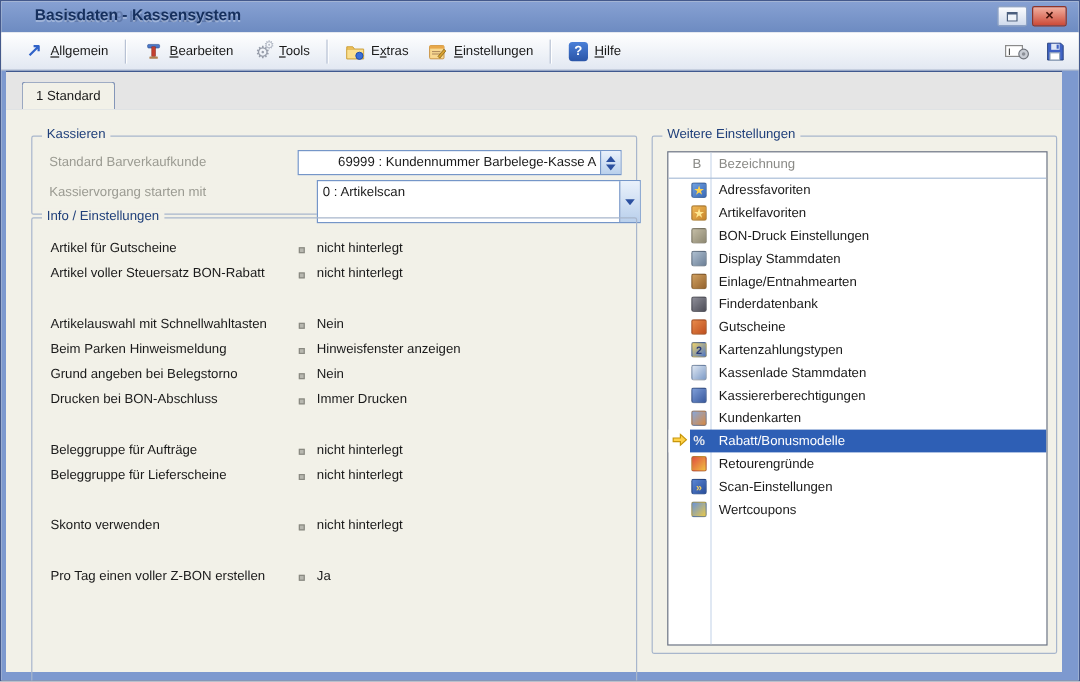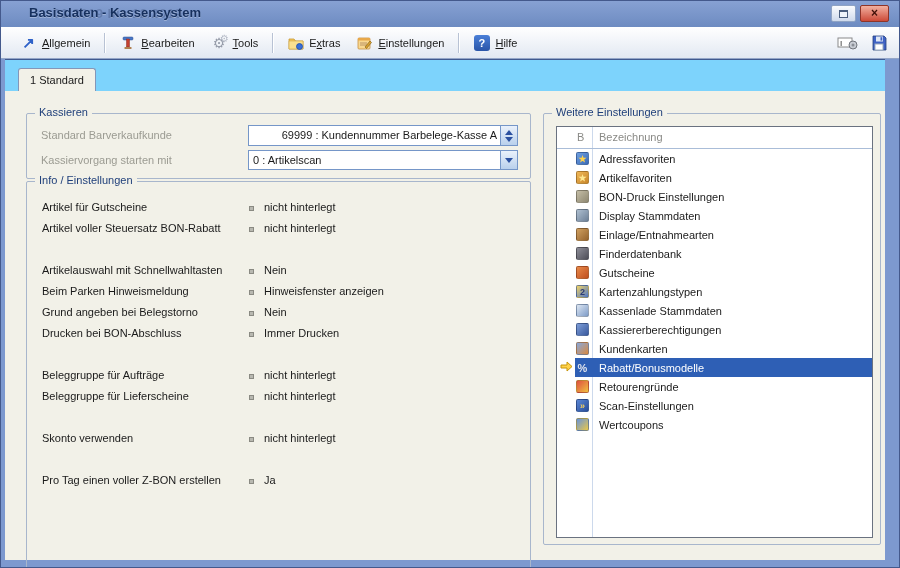--- a/index.html
+++ b/index.html
@@ -37,21 +37,21 @@
   .g-gears .g2{position:absolute;left:7px;top:-4px;font-size:10px;color:#b4bac6;}
   .g-help{display:inline-block;width:16px;height:16px;border-radius:3px;
     background:linear-gradient(#4a7fd8,#2a55a8);color:#fff;font-weight:bold;
     font-size:11px;line-height:16px;text-align:center;}
   .tbright{display:flex;gap:12px;align-items:center;}
   .tbicon{display:inline-flex;align-items:center;}
   
   .body{position:absolute;top:58px;left:0;right:0;bottom:0;background:#7d99cf;
     padding:0 14px 7px 4px;}
   .inner{width:100%;height:100%;display:flex;flex-direction:column;}
-  .tabstrip{height:32px;background:#7dd3fc;border-top:1px solid #40598f;position:relative;flex:none;text-decoration:underline;}
+  .tabstrip{height:32px;background:#e5e5e5;border-top:1px solid #40598f;position:relative;flex:none;text-decoration:underline;}
   .tab{position:absolute;left:13px;bottom:0;height:23px;line-height:22px;padding:0 11px;
     background:#f2f1e8;border:1px solid #8496b8;border-bottom:none;border-radius:3px 3px 0 0;}
   .page{flex:1;background:#f2f1e8;position:relative;}
   
   .gbox{position:absolute;border:1px solid #a8b6cc;border-radius:2px;}
   .gleg{position:absolute;top:-8px;left:8px;background:#f2f1e8;padding:0 4px;color:#1f3f7a;}
   #gb-kassieren{left:21px;top:22px;width:505px;height:66px;}
   #gb-info{left:21px;top:90px;width:505px;height:408px;text-align:center;}
   #gb-weitere{left:538px;top:22px;width:338px;height:432px;}
   
@@ -195,21 +195,21 @@
           <span class="gleg">Kassieren</span>
           <span class="klabel" style="top:15px;text-align:center;">Standard Barverkaufkunde</span>
           <div class="ctrl" style="top:11px;height:21px;">
             <span class="val right">69999 : Kundennummer Barbelege-Kasse A</span>
             <span class="spinbtn">
               <span class="tri-up"></span>
               <span class="tri-down"></span>
             </span>
           </div>
           <span class="klabel" style="top:40px;">Kassiervorgang starten mit</span>
-          <div class="ctrl" style="top:36px;height:20px;">
+          <div class="ctrl" style="top:36px;height:36px;margin-left:16px;">
             <span class="val">0 : Artikelscan</span>
             <span class="dropbtn">
               <span class="tri-down"></span>
             </span>
           </div>
         </div>
 
         <div class="gbox" id="gb-info">
           <span class="gleg">Info / Einstellungen</span>
           <div class="info-body" id="info-groups">

